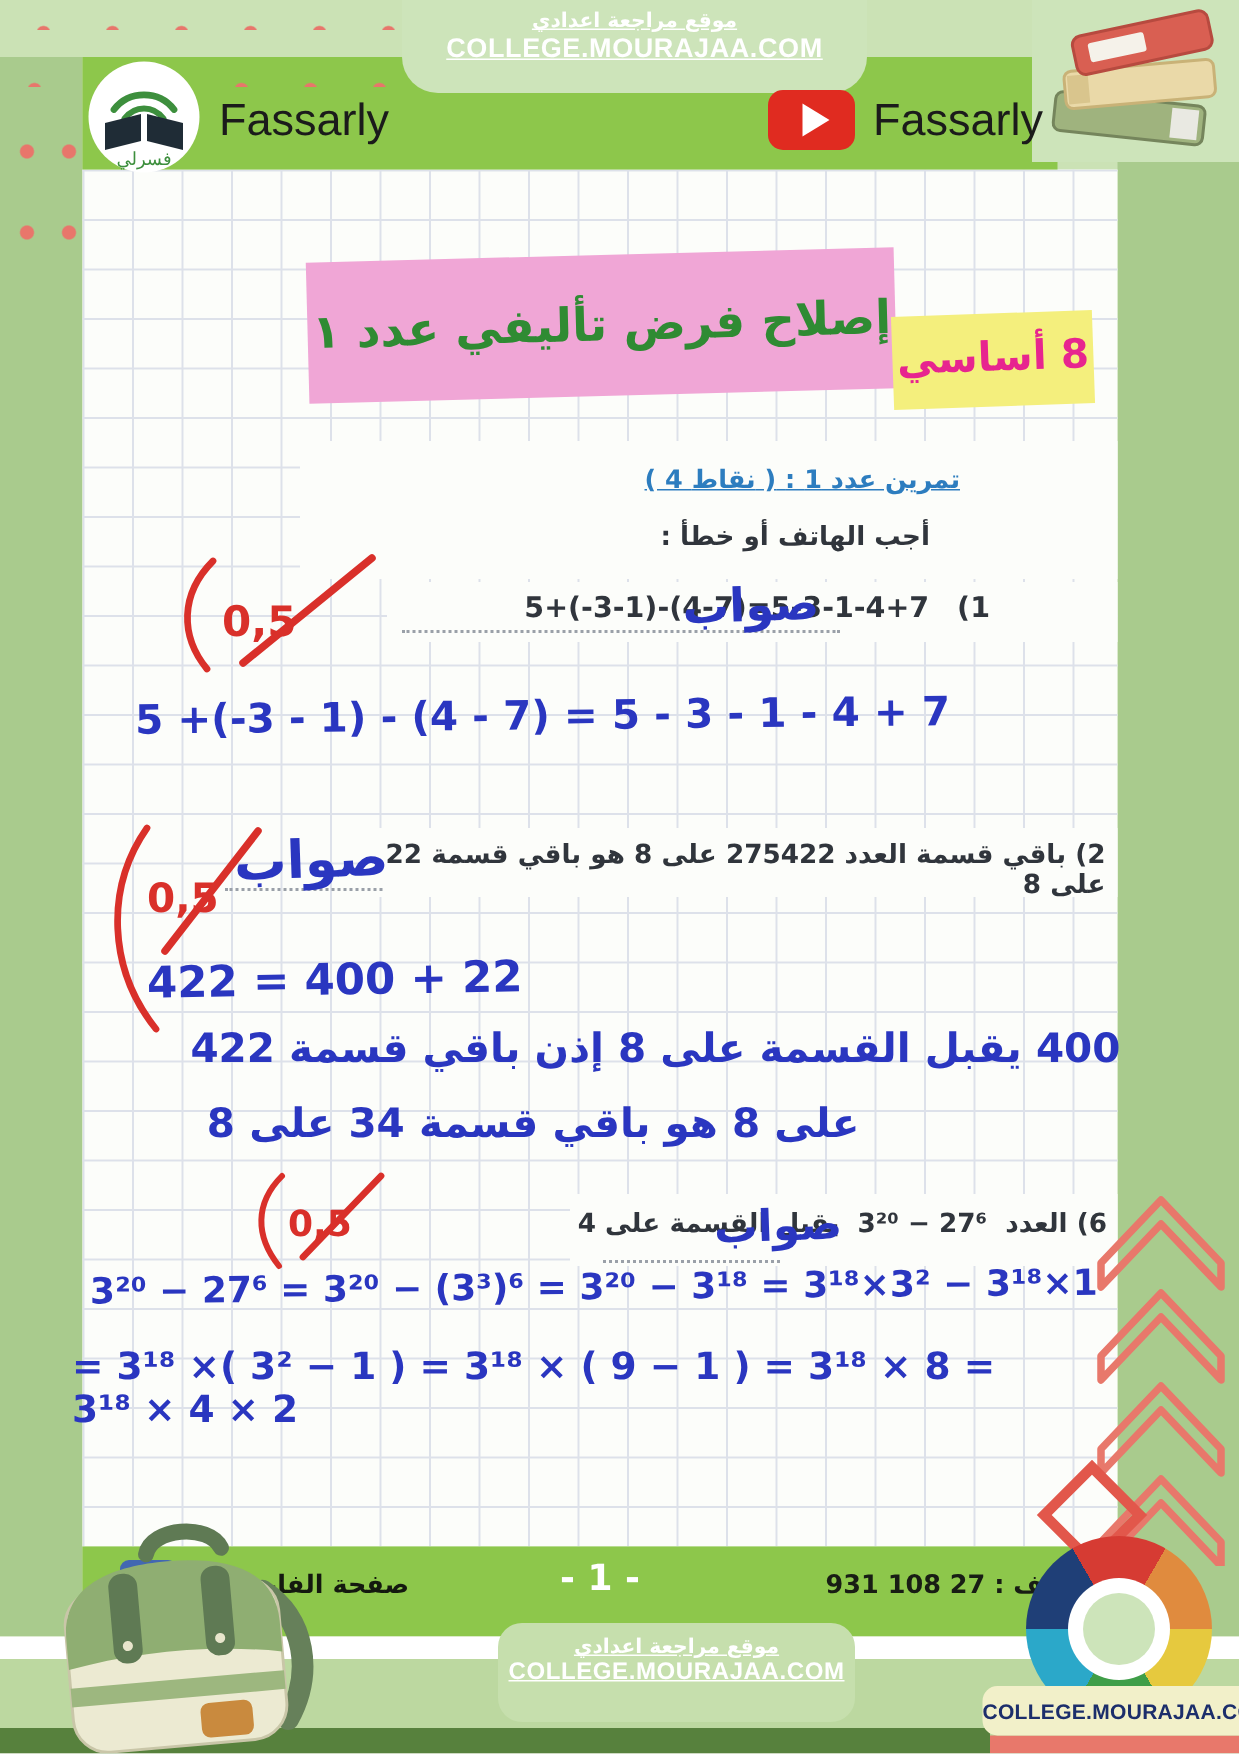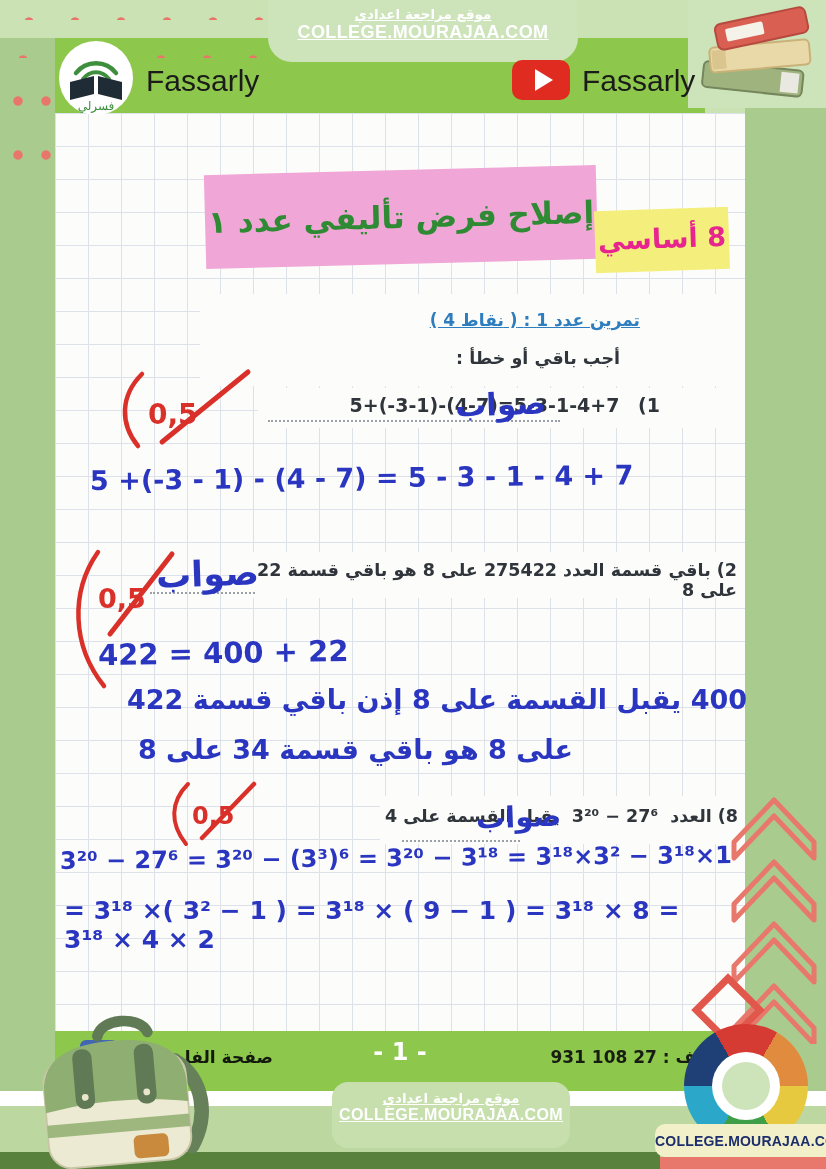--- a/index.html
+++ b/index.html
@@ -93,21 +93,21 @@
 
   <div class="abs" style="left:595px;top:209px;width:134px;height:62px;background:#f4ef7d;transform:rotate(-2deg);">
     <div class="rtl" style="color:#e7258f;font-weight:bold;font-size:27px;text-align:center;line-height:60px;">8 أساسي</div>
   </div>
 
   <div class="abs whitebox" style="left:200px;top:294px;width:545px;height:92px;"></div>
   <div class="abs rtl print-blue" style="left:300px;top:310px;width:340px;text-decoration:underline;">
     <span>تمرين عدد 1 :</span>
     <span dir="ltr">( 4 نقاط )</span>
   </div>
-  <div class="abs rtl print" style="left:320px;top:348px;width:300px;">أجب باقي أو خطأ :</div>
+  <div class="abs rtl print" style="left:320px;top:348px;width:300px;">أجب الهاتف أو خطأ :</div>
 
   <div class="abs whitebox" style="left:258px;top:388px;width:487px;height:40px;"></div>
   <div class="abs rtl" style="left:330px;top:394px;width:330px;font-size:19px;font-weight:bold;color:#30353c;">
     <span>1)</span>
     <span dir="ltr" style="margin-right:12px;">5+(-3-1)-(4-7)=5-3-1-4+7</span>
   </div>
   <div class="abs dotline" style="left:268px;top:420px;width:292px;"></div>
   <div class="abs rtl answer" style="left:455px;top:386px;font-size:31px;transform:rotate(-2deg);">صواب</div>
   <svg class="abs" style="left:108px;top:366px;" width="148" height="86" viewBox="0 0 148 86">
     <path d="M34,8 C12,30 12,58 30,80" stroke="#d9302a" stroke-width="4.5" fill="none" stroke-linecap="round"></path>
@@ -126,34 +126,34 @@
     <text x="38" y="66" font-size="27" font-weight="bold" fill="#d9302a">0,5</text>
     <line x1="50" y1="92" x2="112" y2="12" stroke="#d9302a" stroke-width="5" stroke-linecap="round"></line>
   </svg>
 
   <div class="abs ltr hw" style="left:98px;top:636px;font-size:29px;transform:rotate(-1deg);">422 = 400 + 22</div>
   <div class="abs rtl hw" style="left:55px;top:684px;width:692px;font-size:27px;">400 يقبل القسمة على 8 إذن باقي قسمة 422</div>
   <div class="abs rtl hw" style="left:55px;top:734px;width:518px;font-size:27px;">على 8 هو باقي قسمة 34 على 8</div>
 
   <div class="abs whitebox" style="left:380px;top:796px;width:365px;height:48px;"></div>
   <div class="abs rtl print" style="left:385px;top:806px;width:353px;">
-    <span>8) العدد</span>
+    <span>6) العدد</span>
     <span dir="ltr" style="margin:0 6px;">3²⁰ − 27⁶</span>
     <span>يقبل القسمة على 4</span>
   </div>
   <div class="abs dotline" style="left:402px;top:840px;width:118px;"></div>
   <div class="abs rtl answer" style="left:476px;top:800px;font-size:29px;transform:rotate(-2deg);">صواب</div>
   <svg class="abs" style="left:158px;top:778px;" width="102" height="72" viewBox="0 0 102 72">
     <path d="M30,6 C12,24 12,46 28,66" stroke="#d9302a" stroke-width="4" fill="none" stroke-linecap="round"></path>
     <text x="34" y="46" font-size="24" font-weight="bold" fill="#d9302a">0,5</text>
     <line x1="44" y1="60" x2="96" y2="6" stroke="#d9302a" stroke-width="4.5" stroke-linecap="round"></line>
   </svg>
 
   <div class="abs ltr hw" style="left:60px;top:844px;width:688px;font-size:24px;transform:rotate(-0.5deg);">3²⁰ − 27⁶ = 3²⁰ − (3³)⁶ = 3²⁰ − 3¹⁸ = 3¹⁸×3² − 3¹⁸×1</div>
-  <div class="abs ltr hw" style="left:64px;top:896px;width:660px;font-size:25px;">= 3¹⁸ ×( 3² − 1 ) = 3¹⁸ × ( 9 − 1 ) = 3¹⁸ × 8 = 3¹⁸ × 4 × 2</div>
+  <div class="abs ltr hw" style="left:48px;top:896px;width:660px;font-size:25px;">= 3¹⁸ ×( 3² − 1 ) = 3¹⁸ × ( 9 − 1 ) = 3¹⁸ × 8 = 3¹⁸ × 4 × 2</div>
 
   <svg class="abs" style="left:722px;top:782px;" width="104" height="262" viewBox="0 0 104 262">
     <g>
         <path d="M12,60 L52,18 L92,60 L92,76 L52,34 L12,76 Z" stroke="#e8786b" stroke-width="5" fill="none" stroke-linejoin="round"></path>
       </g>
     <g transform="translate(0,62)">
         <path d="M12,60 L52,18 L92,60 L92,76 L52,34 L12,76 Z" stroke="#e8786b" stroke-width="5" fill="none" stroke-linejoin="round"></path>
       </g>
     <g transform="translate(0,124)">
         <path d="M12,60 L52,18 L92,60 L92,76 L52,34 L12,76 Z" stroke="#e8786b" stroke-width="5" fill="none" stroke-linejoin="round"></path>

